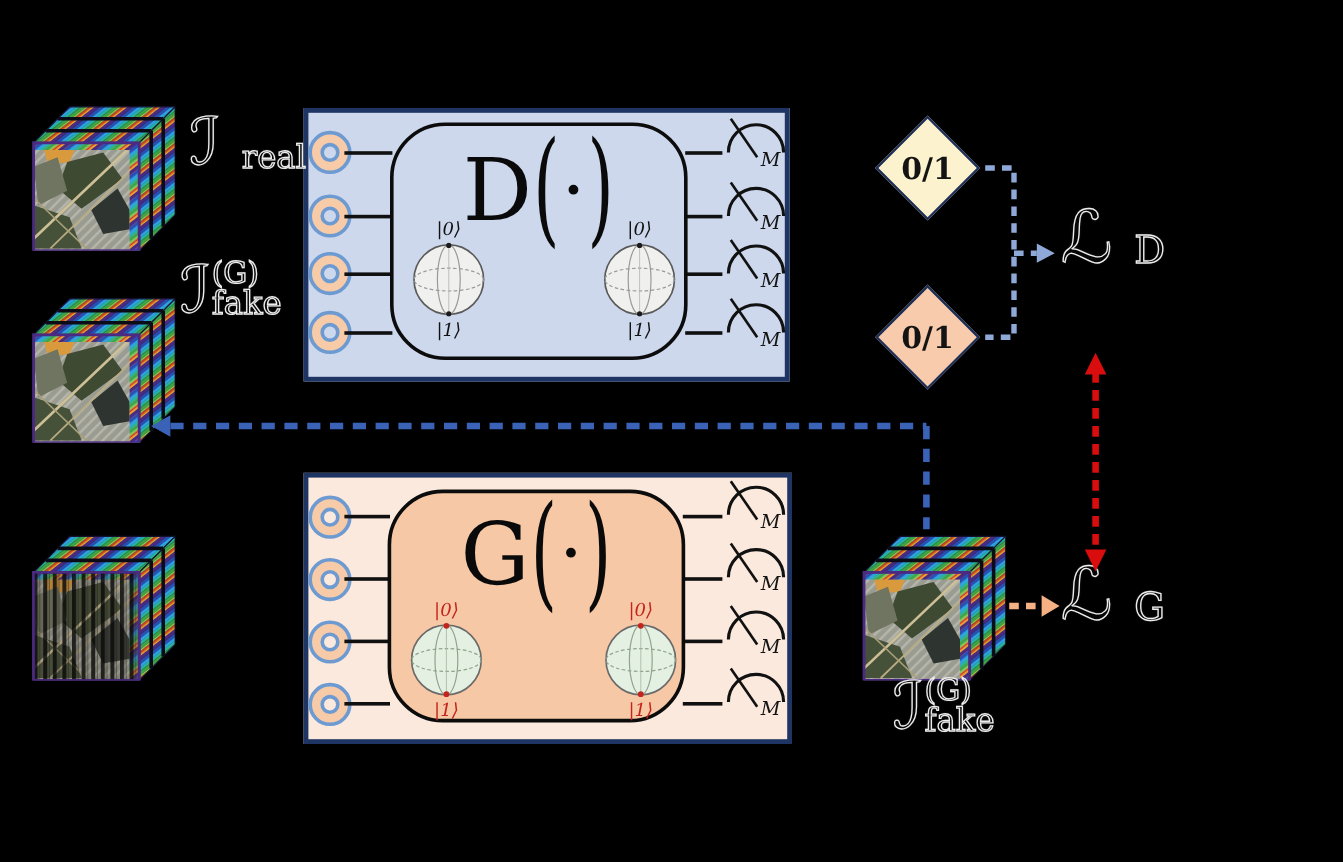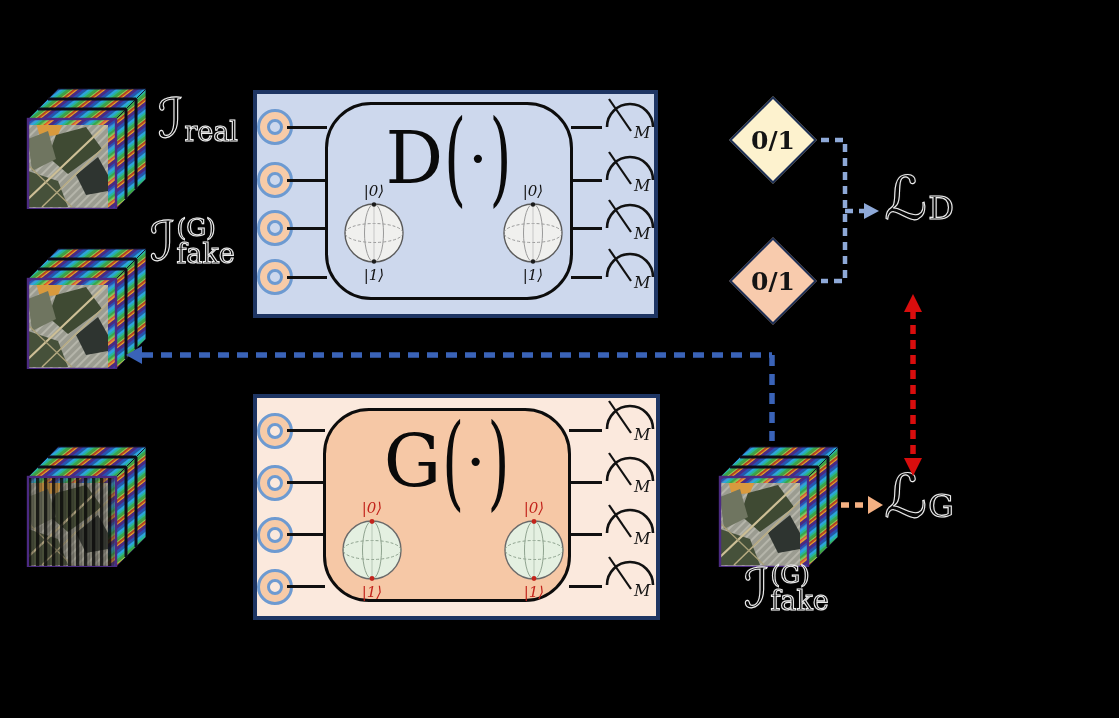--- a/index.html
+++ b/index.html
@@ -4,21 +4,21 @@
 <style>
   html,body{margin:0;padding:0;background:#000;}
   #stage{position:relative;width:1119px;height:718px;background:#000;overflow:hidden;
          font-family:"DejaVu Serif","DejaVu Sans","Liberation Serif",serif;}
   .abs{position:absolute;}
 
   
   .outlined{color:#060606;-webkit-text-stroke:1.1px #ededed;text-shadow:0 0 2px rgba(255,255,255,.28);}
   .mathlabel{display:flex;align-items:flex-start;line-height:1;}
   .mathlabel .sym{font-size:54px;font-style:italic;}
-  .mathlabel .simple-sub{font-size:27px;margin-top:26px;margin-left:1px;text-align:center;}
+  .mathlabel .simple-sub{font-size:27px;margin-top:26px;margin-left:18px;text-align:center;}
   .mathlabel .supsub{display:flex;flex-direction:column;align-items:flex-start;margin-left:1px;}
   .mathlabel .sup{font-size:25px;}
   .mathlabel .sub{font-size:27px;margin-top:0px;}
   .loss .sym{font-size:60px;}
   .loss .simple-sub{font-size:32px;margin-top:24px;}
 
   
   .qbox{position:absolute;box-sizing:border-box;border:4px solid #1e3563;z-index:2;}
   .d-box{background:#cdd8ed;}
   .g-box{background:#fbe9dd;}

